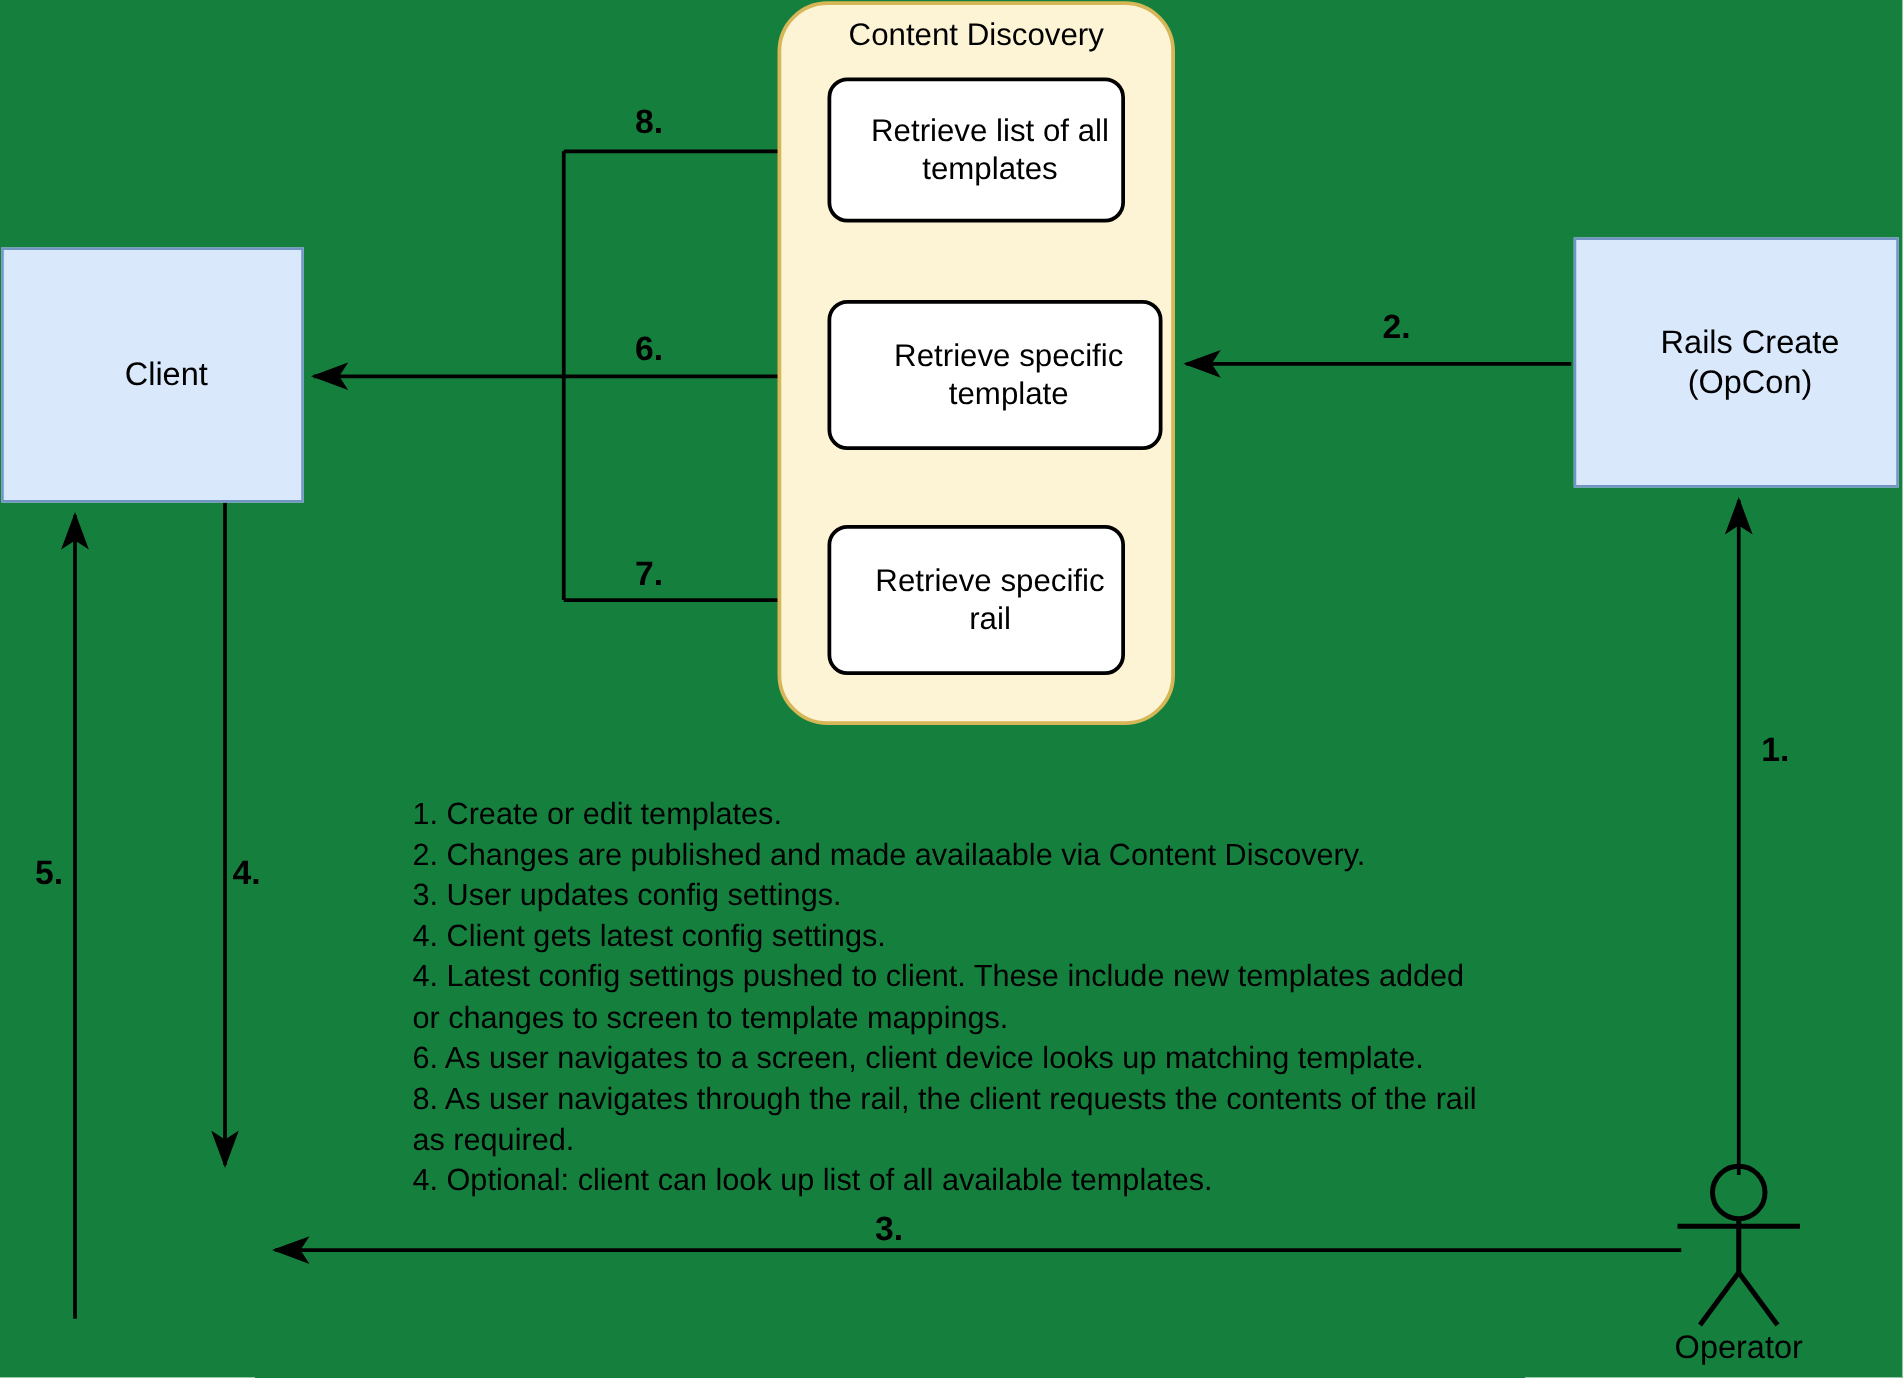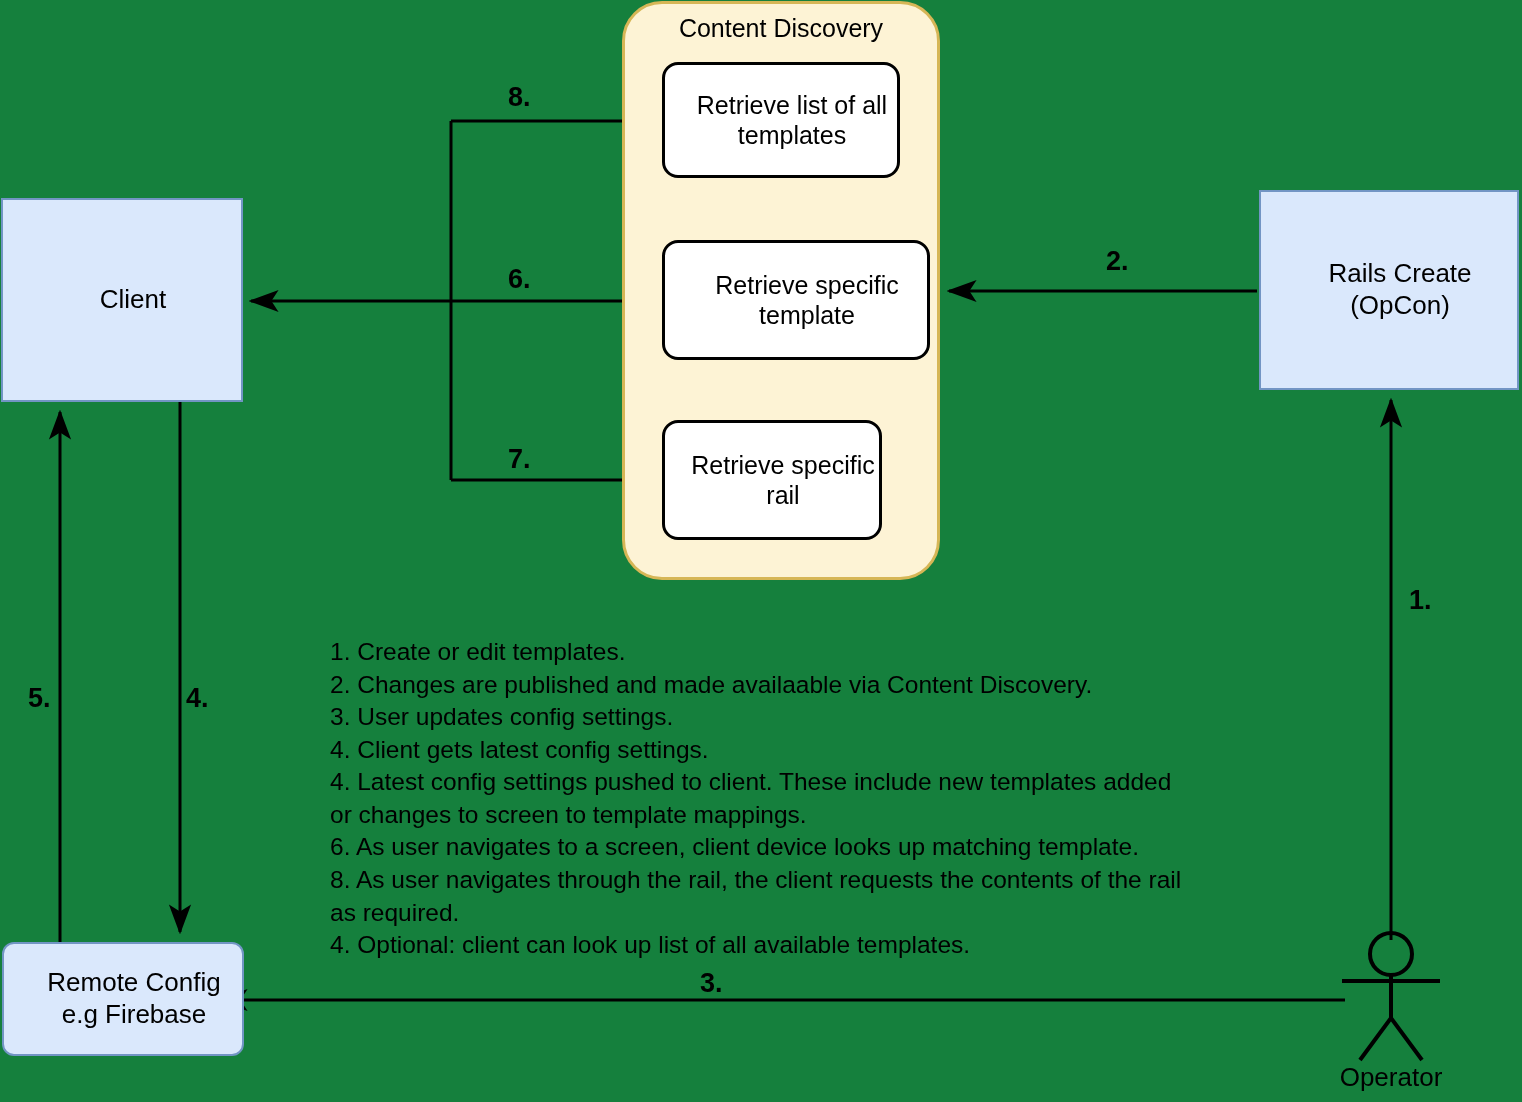--- a/index.html
+++ b/index.html
@@ -73,21 +73,21 @@
     position: absolute;
     left: 622px; top: 14px;
     width: 318px;
     text-align: center;
     font-size: 25px;
     color: #000000;
   }
 
   #box-all-templates  { left: 662px; top: 62px;  width: 238px; height: 116px; font-size: 25px; }
   #box-spec-template  { left: 662px; top: 240px; width: 268px; height: 120px; font-size: 25px; }
-  #box-spec-rail      { left: 662px; top: 420px; width: 220px; height: 120px; font-size: 25px; }
+  #box-spec-rail      { left: 662px; top: 420px; width: 238px; height: 120px; font-size: 25px; }
 
   
   .step-label {
     position: absolute;
     font-size: 27px;
     font-weight: bold;
     color: #000000;
     white-space: nowrap;
   }
   #step-1 { left: 1409px; top: 585px; }
@@ -184,22 +184,20 @@
   <div class="node node-white" id="box-all-templates" style="white-space: pre-line;">Retrieve list of all
 templates</div>
 
   <div class="node node-white" id="box-spec-template" style="white-space: pre-line;">Retrieve specific
 template</div>
 
   <div class="node node-white" id="box-spec-rail">Retrieve specific rail</div>
 
   <div class="node node-blue" id="client-node">Client</div>
 
-  <div class="node node-blue node-rounded" id="remote-config-node" style="white-space: pre-line;">Remote Config
-e.g Firebase</div>
 
   <div class="node node-blue" id="rails-builder-node" style="white-space: pre-line;">Rails Create
 (OpCon)</div>
 
   <div id="operator-label">Operator</div>
 
   <div class="step-label" id="step-1">1.</div>
   <div class="step-label" id="step-2">2.</div>
   <div class="step-label" id="step-3">3.</div>
   <div class="step-label" id="step-4">4.</div>

